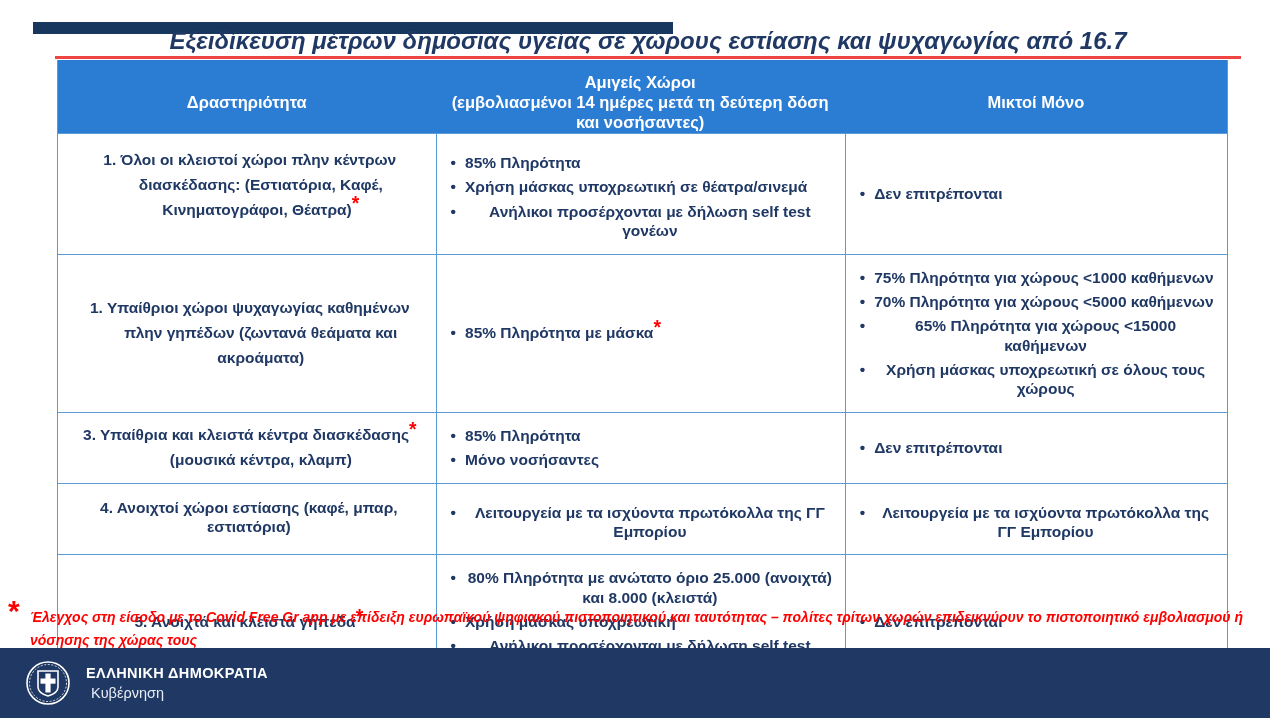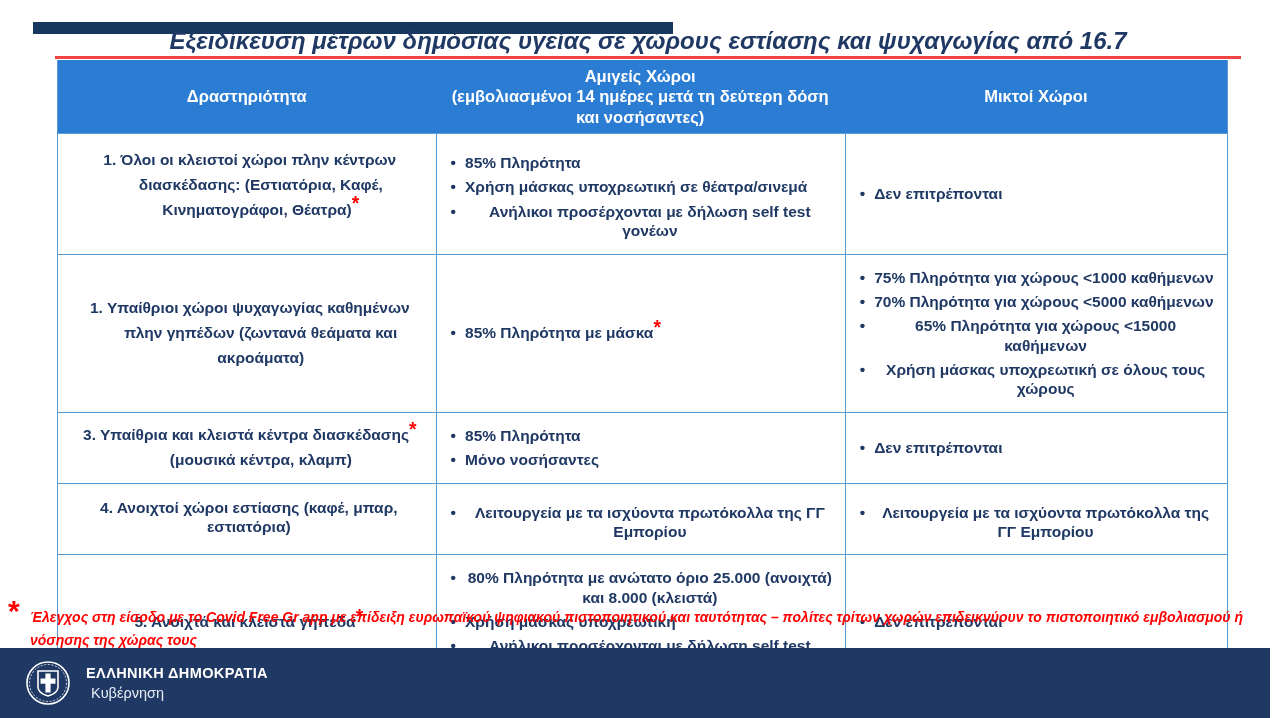--- a/index.html
+++ b/index.html
@@ -19,21 +19,21 @@
     position:absolute; left:57px; top:60px; width:1171px;
     border:1.5px solid #5B9BD5; border-top:none;
   }
   .thead {
     display:grid; grid-template-columns:32.3% 35% 32.7%; height:73px;
     background:#2B7CD3; color:#ffffff;
   }
   .th {
     display:flex; align-items:center; justify-content:center; text-align:center;
     font-weight:bold; font-size:16.5px; line-height:1.22; white-space:pre-line;
-    padding:1px 12px;
+    padding:12px 12px;
   }
   .trow { display:grid; grid-template-columns:32.3% 35% 32.7%; border-top:1.5px solid #5B9BD5; }
   .cell {
     display:flex; flex-direction:column; justify-content:center;
     color:#1F3864; font-weight:bold; font-size:15.5px; line-height:1.25;
     padding:8px 10px 8px 14px; border-left:1.5px solid #5B9BD5;text-align:center;
   }
   .cell:first-child { border-left:none; }
   .cell.v-top { justify-content:flex-start; padding-top:14px; }
   .activity.hang { padding-left:16px; }
@@ -66,21 +66,21 @@
 
   <div class="top-bar"></div>
 
   <div class="title">Εξειδίκευση μέτρων δημόσιας υγείας σε χώρους εστίασης και ψυχαγωγίας από 16.7</div>
 
   <div class="table">
     <div class="thead">
         <div class="th">Δραστηριότητα</div>
         <div class="th">Αμιγείς Χώροι
 (εμβολιασμένοι 14 ημέρες μετά τη δεύτερη δόση  και νοσήσαντες)</div>
-        <div class="th">Μικτοί Χώροι</div>
+        <div class="th">Μικτοί Μόνο</div>
       </div>
     <div>
         <div class="trow" style="min-height: 105px;">
           <div class="cell activity hang v-top">
             <span class="atext">1.  Όλοι οι κλειστοί χώροι πλην κέντρων διασκέδασης: (Εστιατόρια, Καφέ, Κινηματογράφοι, Θέατρα)<sup class="ast">*</sup></span>
           </div>
           <div class="cell v-top">
             <ul class="blist">
               <li>
                 <span class="dot">•</span>

